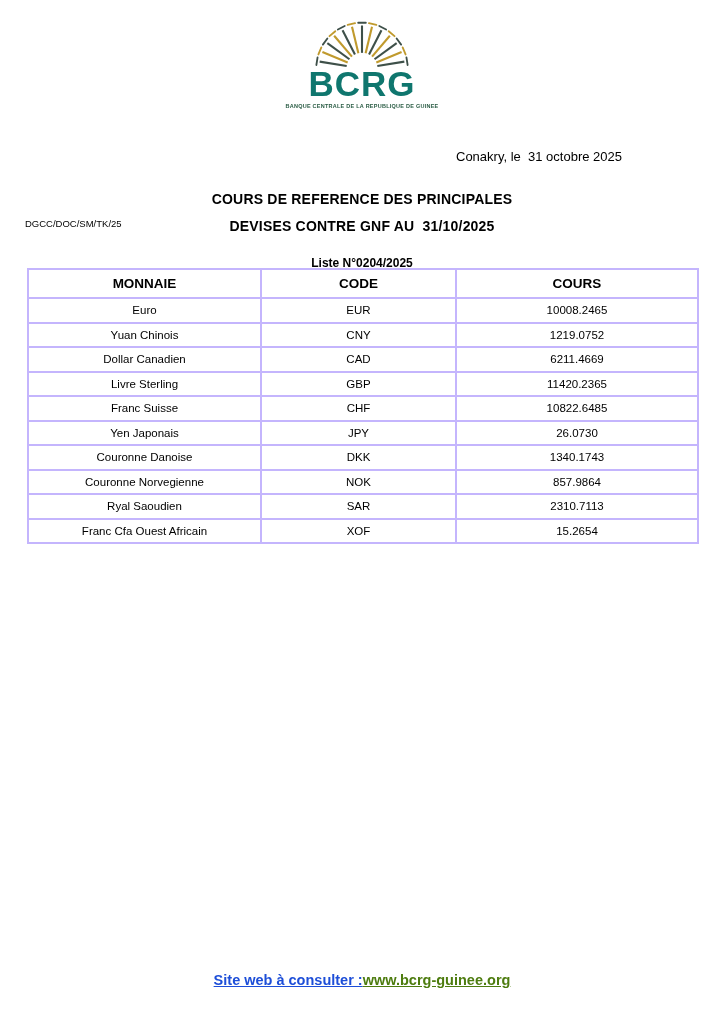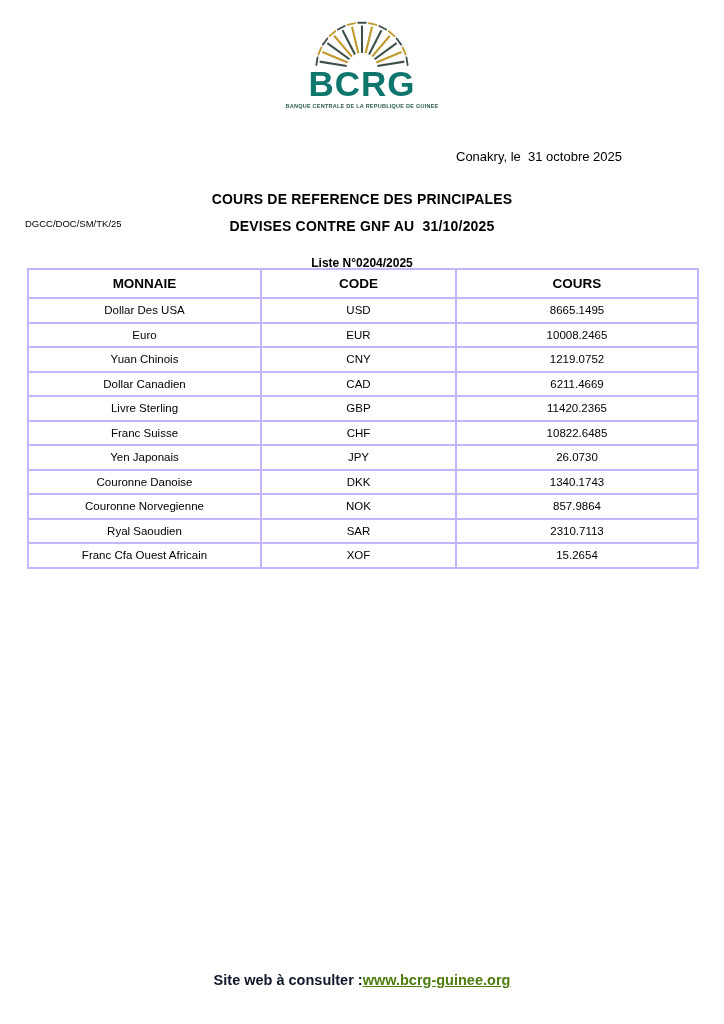--- a/index.html
+++ b/index.html
@@ -27,21 +27,21 @@
   }
   table.rates th,table.rates td{
     border:2px solid #c4b5fd;text-align:center;vertical-align:middle;
     overflow:hidden;
   }
   table.rates th{font-size:13.5px;font-weight:bold;height:27px;padding:0;}
   table.rates td{font-size:11.5px;font-weight:normal;height:22.5px;padding:0;}
   col.c-monnaie{width:233px;} col.c-code{width:195px;} col.c-cours{width:242px;}
   
   .footer{position:absolute;left:0;right:0;top:972px;text-align:center;font-size:14.5px;font-weight:bold;}
-  .footer .label{color:#0f172a;white-space:pre;}
+  .footer .label{color:#1d4ed8;text-decoration:underline;white-space:pre;}
   .footer a.weblink{color:#4d7c0f;text-decoration:underline;cursor:pointer;}
 </style>
 </head>
 <body>
 
 <div class="page">
 
   <div class="logo">
     <svg width="140" height="62" viewBox="0 0 140 68" aria-hidden="true">
         <line x1="53.20929820988266" y1="61.340614094316074" x2="23.57864799202853" y2="56.647580143109145" stroke="#3e5049" stroke-width="2.3"></line>
@@ -93,25 +93,20 @@
       </colgroup>
     <thead>
       <tr>
         <th>MONNAIE</th>
         <th>CODE</th>
         <th>COURS</th>
       </tr>
     </thead>
     <tbody>
         <tr>
-          <td>Dollar Des USA</td>
-          <td>USD</td>
-          <td>8665.1495</td>
-        </tr>
-        <tr>
           <td>Euro</td>
           <td>EUR</td>
           <td>10008.2465</td>
         </tr>
         <tr>
           <td>Yuan Chinois</td>
           <td>CNY</td>
           <td>1219.0752</td>
         </tr>
         <tr>

